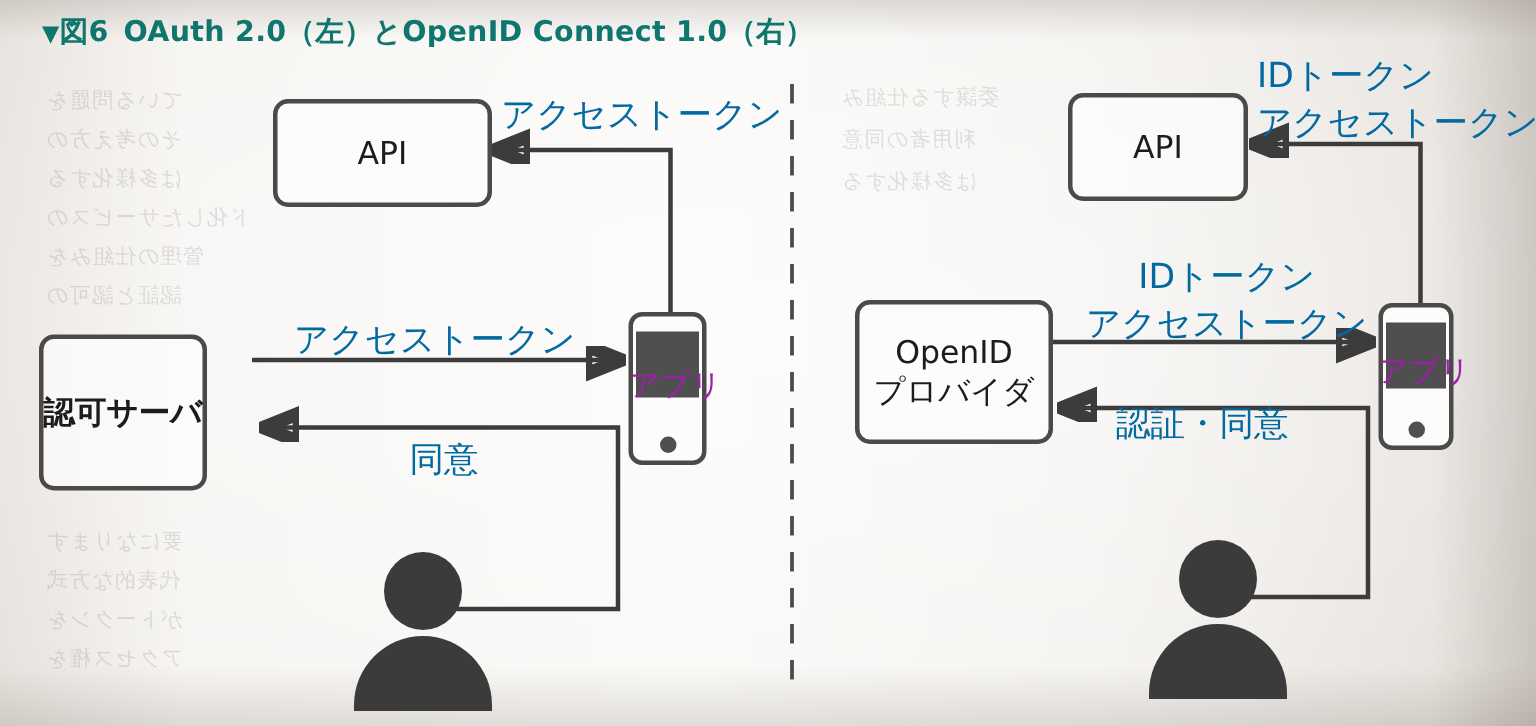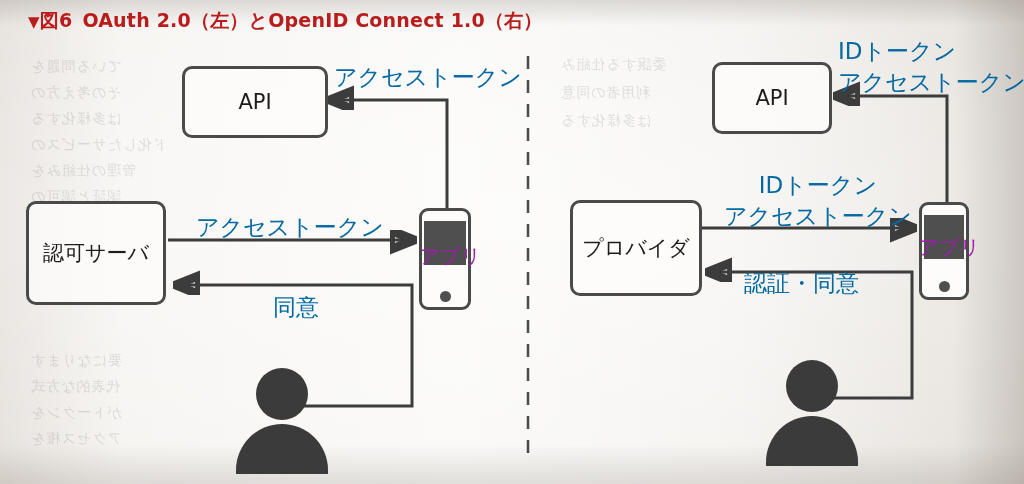--- a/index.html
+++ b/index.html
@@ -43,21 +43,21 @@
     transform: scaleX(-1);
     font-family: "DejaVu Sans", sans-serif;
     pointer-events: none;
   }
 
   #caption {
     position: absolute;
     left: 28px;
     top: 8px;
     font-size: 19px;
-    color: #b91c1c;
+    color: #0f766e;
     font-weight: 700;
     letter-spacing: 0.2px;
     font-family: "DejaVu Sans", sans-serif;
   }
   #caption .tri { font-size: 15px; }
   #caption .num { margin-right: 10px; }
 
   .box {
     position: absolute;
     border: 3px solid #4a4a4a;
@@ -188,21 +188,21 @@
 
   <path d="M700,228 L912,228" marker-end="url(#ah)"></path>
 
   <path d="M812,398 L912,398 L912,272 L710,272" marker-end="url(#ah)"></path>
 </svg>
 
 <div class="box" style="left:182px; top:66px; width:146px; height:72px;">
   <span>API</span>
 </div>
 
-<div class="box" style="left:26px; top:201px; width:140px; height:104px;">
+<div class="box" style="left:26px; top:223px; width:112px; height:104px;font-weight:bold;">
   <span>認可サーバ</span>
 </div>
 
 <div class="phone" style="left:419px; top:208px; width:52px; height:102px;">
   <div class="screen"></div>
   <div class="home"></div>
 </div>
 <div class="phone-label" style="left:409px; top:243px; width:72px;">アプリ</div>
 
 <div class="person" style="left:236px; top:368px; width:92px; height:110px;">
@@ -212,20 +212,21 @@
 
 <div class="lbl" style="left:334px; top:62px;">アクセストークン</div>
 <div class="lbl" style="left:196px; top:212px;">アクセストークン</div>
 <div class="lbl" style="left:250px; top:292px;margin-left:23px;">同意</div>
 
 <div class="box" style="left:712px; top:62px; width:120px; height:72px;">
   <span>API</span>
 </div>
 
 <div class="box" style="left:570px; top:200px; width:132px; height:96px; flex-direction:column;">
+  <span>OpenID</span>
   <span>プロバイダ</span>
 </div>
 
 <div class="phone" style="left:919px; top:202px; width:50px; height:98px;">
   <div class="screen"></div>
   <div class="home"></div>
 </div>
 <div class="phone-label" style="left:908px; top:234px; width:72px;">アプリ</div>
 
 <div class="person" style="left:766px; top:360px; width:92px; height:110px;">

